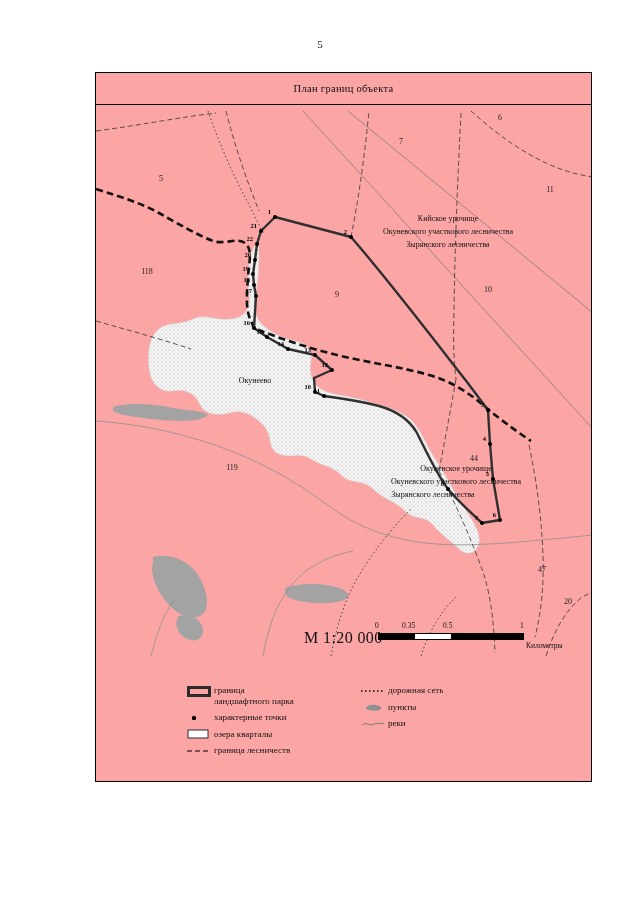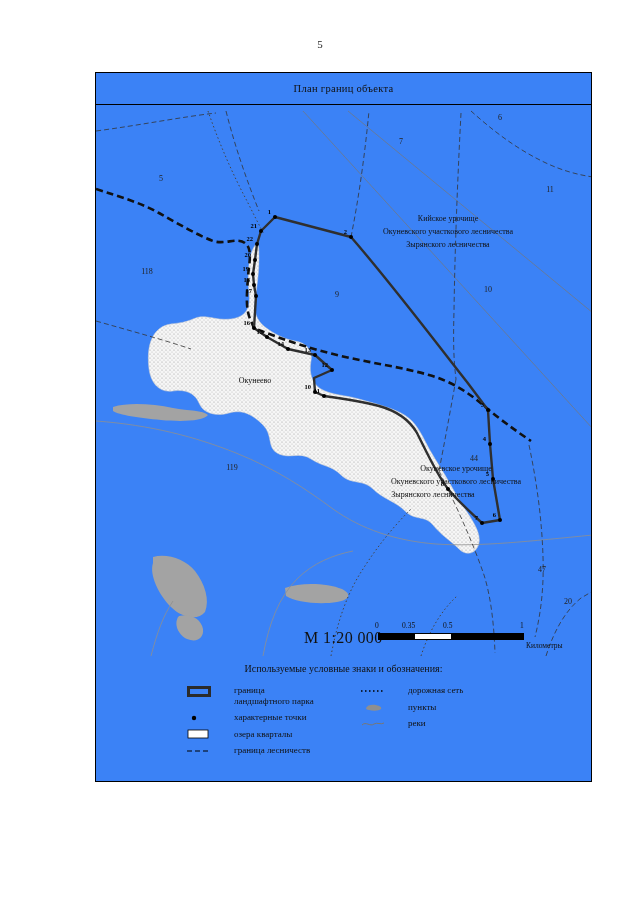--- a/index.html
+++ b/index.html
@@ -6,21 +6,21 @@
   .page{
     position:relative;width:640px;height:905px;background:#ffffff;
     font-family:"Liberation Serif", serif;color:#111;overflow:hidden;
   }
   .page-number{
     position:absolute;left:0;right:0;top:38px;text-align:center;
     font-size:11px;color:#222;
   }
   .map-frame{
     position:absolute;left:95px;top:72px;width:497px;height:710px;
-    border:1px solid #000;box-sizing:border-box;background:#3b82f6;
+    border:1px solid #000;box-sizing:border-box;background:#fca5a5;
   }
   .map-title{
     position:absolute;left:0;top:0;width:100%;height:32px;line-height:32px;
     text-align:center;font-size:10.5px;border-bottom:1px solid #000;
     box-sizing:border-box;letter-spacing:.3px;
   }
   .map-svg{position:absolute;left:0;top:33px;width:495px;height:550px;}
 
   
   .region-label{font-size:8px;text-anchor:middle;fill:#111;font-family:"Liberation Serif",serif;}
@@ -41,21 +41,21 @@
   .tick-2{left:347px;}
   .tick-3{left:424px;}
   .scale-unit{position:absolute;left:430px;top:20px;font-size:7.5px;text-align:center;}
 
   
   .legend{position:absolute;left:0;top:590px;width:100%;height:118px;}
   .legend-title{position:absolute;left:0;top:0;width:100%;text-align:center;font-size:10px;}
   .legend-col{position:absolute;top:22px;}
   .legend-col.left{left:88px;width:170px;}
   .legend-col.right{left:262px;width:200px;}
-  .leg-row{display:flex;align-items:center;gap:20px;margin-bottom:5px;font-size:9px;line-height:11px;}
+  .leg-row{display:flex;align-items:center;gap:0;margin-bottom:5px;font-size:9px;line-height:11px;}
   .leg-row.two-line{align-items:flex-start;}
   .leg-sym{width:30px;flex:0 0 30px;display:flex;justify-content:center;align-items:center;}
   .leg-label{white-space:pre-line;}
 </style>
 </head>
 <body>
 
 <div class="page">
 
   <div class="page-number">5</div>
@@ -207,21 +207,20 @@
       <span class="scale-tick tick-3">1</span>
       <div class="scale-bar">
         <div class="scale-seg seg-dark" style="width:36px"></div>
         <div class="scale-seg seg-light" style="width:36px"></div>
         <div class="scale-seg seg-dark" style="width:72px"></div>
       </div>
       <span class="scale-unit">Километры</span>
     </div>
 
     <div class="legend">
-      <div class="legend-title">Используемые условные знаки и обозначения:</div>
 
       <div class="legend-col left">
         <div class="leg-row two-line">
           <span class="leg-sym">
             <svg width="26" height="13">
                 <rect x="2.5" y="2.5" width="21" height="8" fill="none" stroke="#2b2b2b" stroke-width="3"></rect>
               </svg>
           </span>
           <span class="leg-label">граница
 ландшафтного парка</span>

